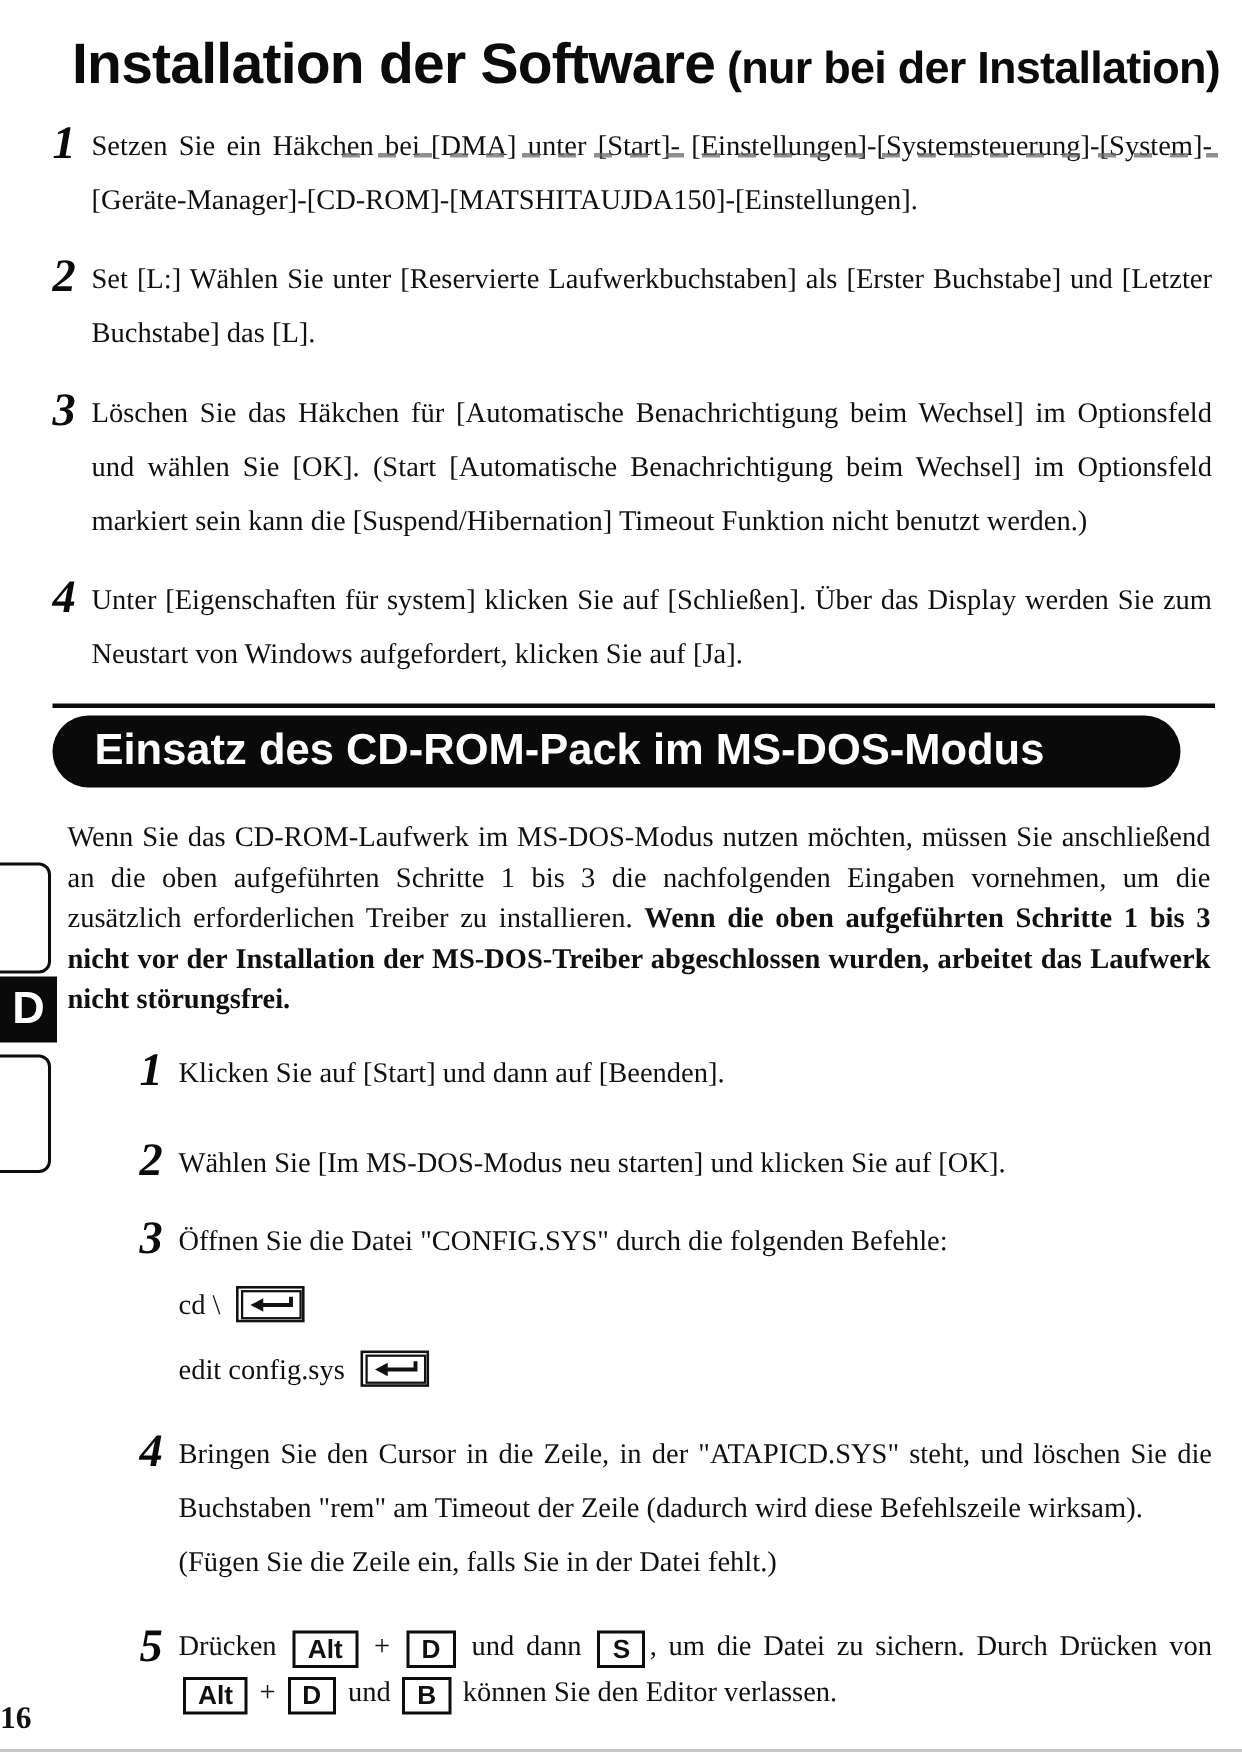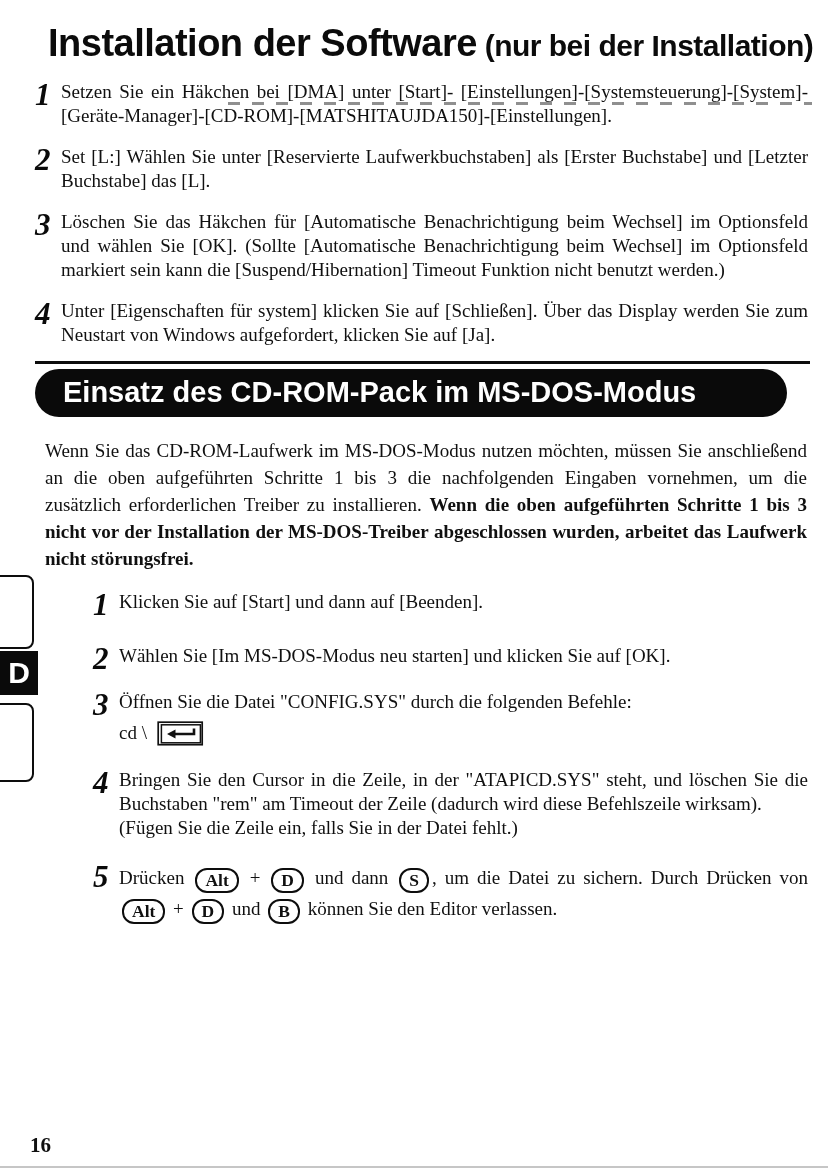--- a/index.html
+++ b/index.html
@@ -50,49 +50,49 @@
     flex:0 0 26px;
     font-family:"Liberation Serif", serif;
     font-style:italic;
     font-weight:700;
     font-size:31px;
     line-height:30px;
     color:#0a0a0a;
   }
   .step-body{
     flex:1;
-    line-height:24px;
+    line-height:36px;
     text-align:justify;
     text-align-last:left;
   }
   .steps-bottom{margin:18px 0 0 58px;}
   .steps-bottom .step{margin-bottom:24px;}
   .steps-bottom .step-body{text-align:justify;text-align-last:left;}
 
   .cmd-line{
-    display:flex;gap:10px;
+    display:flex;align-items:center;gap:10px;
     margin-top:7px;
     text-align:left;
   }
   .enter-key{display:inline-block;vertical-align:middle;}
 
   .cmd-plain{margin-top:2px;text-align:left;}
   .note-line{text-align:left;}
 
   .keycap{
     display:inline-block;
     border:2.2px solid #0d0d0d;
-    border-radius:12px;
+    border-radius:0;
     padding:0 8px 1px 8px;
     margin:0 3px;
     font-weight:700;
     font-size:17.5px;
     line-height:20px;
     vertical-align:-2px;
-    font-family:Liberation Serif, serif;
+    font-family:Liberation Sans, sans-serif;
   }
   .rich{line-height:31px;}
 
   
   .banner-wrap{margin-top:14px;}
   .banner-topline{height:3px;background:#0c0c0c;margin-right:-2px;}
   .banner{
     margin-top:5px;
     width:752px;height:48px;
     background:#0a0a0a;
@@ -136,21 +136,21 @@
     background:#0a0a0a;
     color:#fff;
     font-family:"Liberation Sans", sans-serif;
     font-weight:700;
     font-size:30px;
     display:flex;align-items:center;justify-content:center;
   }
 
   .page-number{
     position:absolute;
-    left:30px;bottom:10px;
+    left:0;bottom:10px;
     font-weight:700;
     font-size:21px;
     font-family:"Liberation Serif", serif;
   }
   .bottom-edge{
     position:absolute;left:0;right:0;bottom:0;height:2px;
     background:#c6c6c6;
   }
 </style>
 </head>
@@ -174,21 +174,21 @@
       <div class="step">
         <span class="step-num">1</span>
         <span class="step-body">Setzen Sie ein Häkchen bei [DMA] unter [Start]- [Einstellungen]-[Systemsteuerung]-[System]-[Geräte-Manager]-[CD-ROM]-[MATSHITAUJDA150]-[Einstellungen].</span>
       </div>
       <div class="step">
         <span class="step-num">2</span>
         <span class="step-body">Set [L:] Wählen Sie unter [Reservierte Laufwerkbuchstaben] als [Erster Buchstabe] und [Letzter Buchstabe] das [L].</span>
       </div>
       <div class="step">
         <span class="step-num">3</span>
-        <span class="step-body">Löschen Sie das Häkchen für [Automatische Benachrichtigung beim Wechsel] im Optionsfeld und wählen Sie [OK].  (Sollte [Automatische Benachrichtigung beim Wechsel] im Optionsfeld markiert sein kann die [Suspend/Hibernation] Timeout Funktion nicht benutzt werden.)</span>
+        <span class="step-body">Löschen Sie das Häkchen für [Automatische Benachrichtigung beim Wechsel] im Optionsfeld und wählen Sie [OK].  (Start [Automatische Benachrichtigung beim Wechsel] im Optionsfeld markiert sein kann die [Suspend/Hibernation] Timeout Funktion nicht benutzt werden.)</span>
       </div>
       <div class="step">
         <span class="step-num">4</span>
         <span class="step-body">Unter [Eigenschaften für system] klicken Sie auf [Schließen]. Über das Display werden Sie zum Neustart von Windows aufgefordert, klicken Sie auf [Ja].</span>
       </div>
     </div>
 
     <div class="banner-wrap">
       <div class="banner-topline"></div>
       <div class="banner">
@@ -216,20 +216,29 @@
           <span>Öffnen Sie die Datei "CONFIG.SYS" durch die folgenden Befehle:</span>
           <span class="cmd-line">
             <span>cd \</span>
             <svg class="enter-key" width="48" height="27" viewBox="0 0 48 27">
               <rect x="1.2" y="1.2" width="44" height="22.5" fill="none" stroke="#111" stroke-width="1.7"></rect>
               <rect x="4.4" y="3.8" width="39" height="18" fill="none" stroke="#111" stroke-width="1.5"></rect>
               <path d="M37 7.5 v5.5 H15" fill="none" stroke="#111" stroke-width="2.6"></path>
               <path d="M18.5 8.5 L10 13 l8.5 4.5 z" fill="#111"></path>
             </svg>
           </span>
+          <span class="cmd-line">
+            <span>edit config.sys</span>
+            <svg class="enter-key" width="48" height="27" viewBox="0 0 48 27">
+              <rect x="1.2" y="1.2" width="44" height="22.5" fill="none" stroke="#111" stroke-width="1.7"></rect>
+              <rect x="4.4" y="3.8" width="39" height="18" fill="none" stroke="#111" stroke-width="1.5"></rect>
+              <path d="M37 7.5 v5.5 H15" fill="none" stroke="#111" stroke-width="2.6"></path>
+              <path d="M18.5 8.5 L10 13 l8.5 4.5 z" fill="#111"></path>
+            </svg>
+          </span>
         </span>
       </div>
 
       <div class="step" style="margin-bottom:22px;">
         <span class="step-num">4</span>
         <span class="step-body">
           <span>Bringen Sie den Cursor in die Zeile, in der "ATAPICD.SYS" steht, und löschen Sie die Buchstaben "rem" am Timeout der Zeile (dadurch wird diese Befehlszeile wirksam).</span>
           <span class="note-line" style="display:block;text-align:center;">(Fügen Sie die Zeile ein, falls Sie in der Datei fehlt.)</span>
         </span>
       </div>

